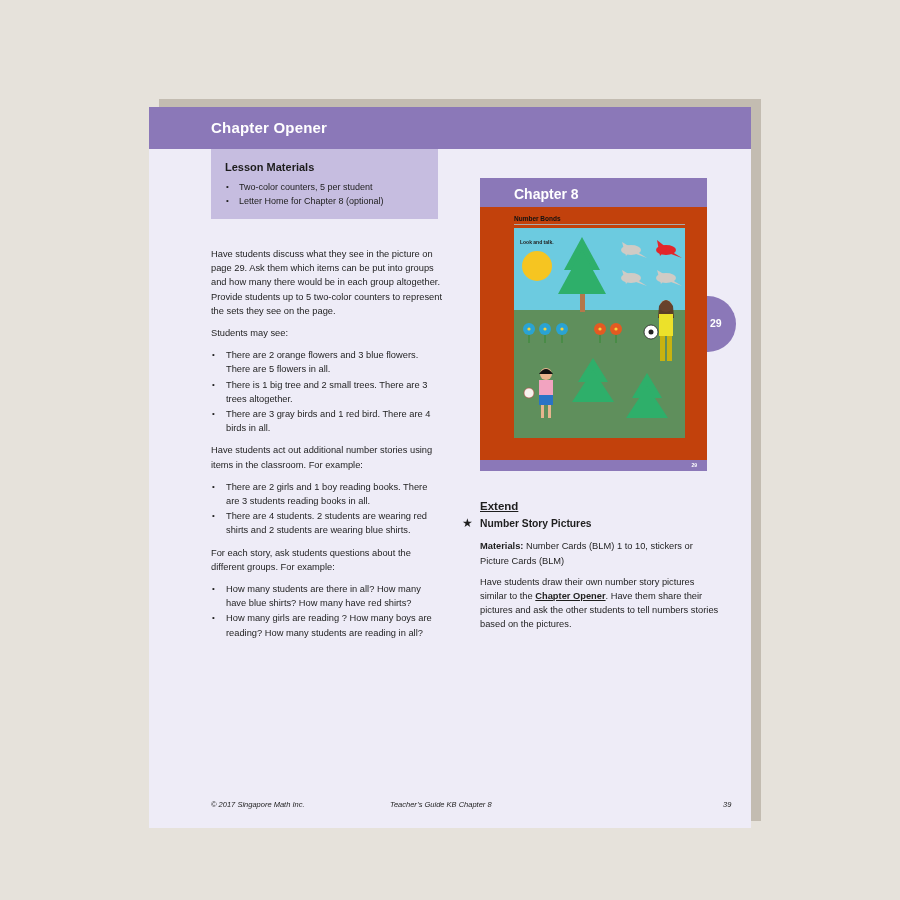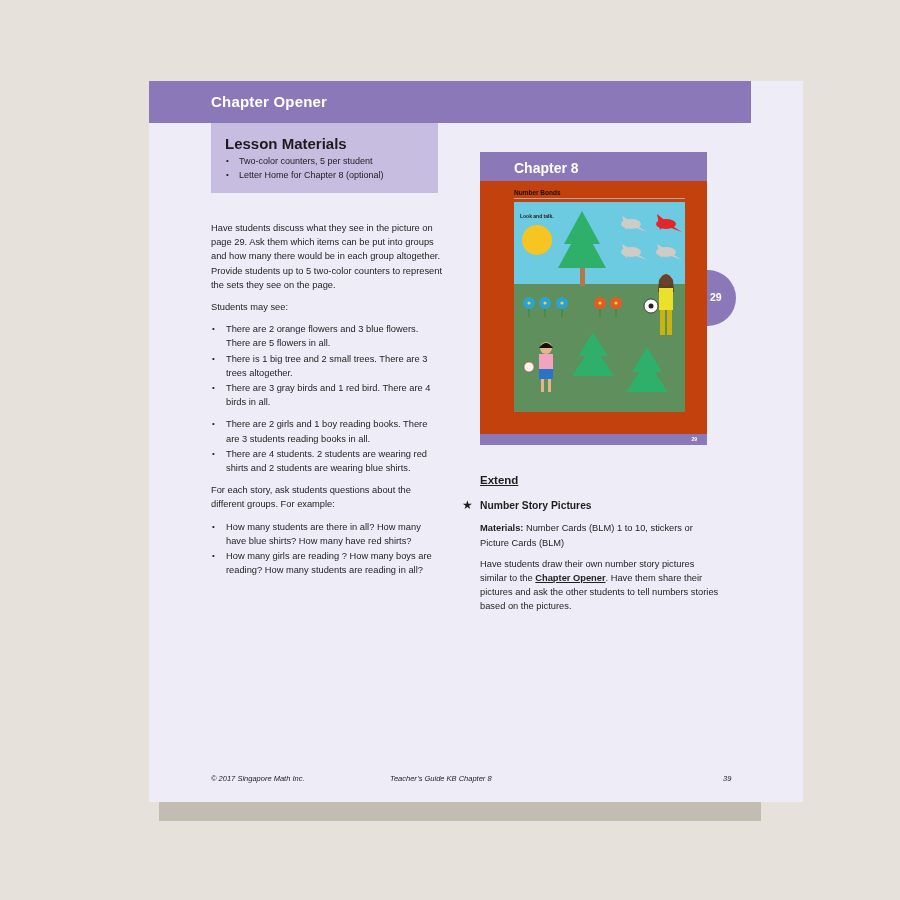--- a/index.html
+++ b/index.html
@@ -1,40 +1,40 @@
 <!DOCTYPE html>
 <html><head>
 <meta charset="utf-8">
 <style>
   * { box-sizing: border-box; margin: 0; padding: 0; }
   html, body { width: 900px; height: 900px; }
   body { background: #e6e2db; position: relative; overflow: hidden; font-family: "Liberation Sans", "DejaVu Sans", sans-serif; color: #222; }
   .shadow { position: absolute; left: 159px; top: 99px; width: 602px; height: 722px; background: #c3bcb1; }
-  .page { position: absolute; left: 149px; top: 81px; width: 654px; height: 721px; background: #eeecf7; }
+  .page { position: absolute; left: 149px; top: 107px; width: 602px; height: 721px; background: #eeecf7; }
   .top-bar { position: absolute; left: 0; top: 0; width: 602px; height: 42px; background: #8b78b8; }
   .top-bar .title { position: absolute; left: 62px; top: 12px; font-size: 15px; font-weight: bold; color: #fff; letter-spacing: 0.2px; }
   .materials { position: absolute; left: 62px; top: 42px; width: 227px; height: 70px; background: #c6bde0; padding: 12px 14px; }
-  .materials h3 { font-size: 15px; font-weight: bold; color: #1c1c1c; margin-bottom: 2px; }
+  .materials h3 { font-size: 11px; font-weight: bold; color: #1c1c1c; margin-bottom: 7px; }
   .materials ul { list-style: none; }
   .materials li { font-size: 9px; line-height: 14px; padding-left: 14px; position: relative; }
   .materials li::before { content: "\2022"; position: absolute; left: 1px; top: 0; font-size: 8px; }
   .left-col { position: absolute; left: 62px; top: 140px; width: 232px; font-size: 9.3px; line-height: 14.2px; color: #1e1e1e; }
   .left-col p { margin-bottom: 8px; }
   .left-col ul { list-style: none; margin-bottom: 8px; }
   .left-col li { padding-left: 15px; position: relative; margin-bottom: 1px; }
   .left-col li::before { content: "\2022"; position: absolute; left: 1px; top: 0; font-size: 8px; }
   .ch-card { position: absolute; left: 331px; top: 71px; width: 227px; height: 293px; background: #c2410c; }
   .ch-card .hdr { height: 29px; background: #8b78b8; color: #fff; font-weight: bold; font-size: 14px; padding: 8px 0 0 34px; }
   .ch-card .sub { position: absolute; left: 34px; top: 37px; font-size: 6.5px; font-weight: bold; color: #111; width: 171px; border-bottom: 1px solid #aaa; padding-bottom: 2px; }
   .ch-card .ftr { position: absolute; left: 0; bottom: 0; width: 227px; height: 11px; background: #8b78b8; color: #fff; font-size: 5px; font-weight: bold; text-align: right; padding: 2px 10px 0 0; }
   .scene { position: absolute; left: 34px; top: 50px; width: 171px; height: 210px; overflow: hidden; }
   .scene svg { display: block; }
   .side-tab { position: absolute; left: 558px; top: 189px; width: 29px; height: 56px; background: #8b78b8; border-radius: 0 28px 28px 0; color: #fff; font-size: 10.5px; font-weight: bold; padding: 21px 0 0 3px; }
   .extend { position: absolute; left: 331px; top: 392px; width: 240px; font-size: 9.3px; line-height: 14.2px; color: #1e1e1e; }
-  .extend .ext-title { font-size: 11.5px; font-weight: bold; text-decoration: underline; display: inline-block; margin-bottom: 12px; }
+  .extend .ext-title { font-size: 11.5px; font-weight: bold; text-decoration: underline; display: inline-block; margin-bottom: 4px; }
   .extend .activity { font-size: 10.3px; font-weight: bold; margin-bottom: 8px; position: relative; }
   .extend .star { position: absolute; left: -18px; top: -1px; font-size: 12px; }
   .extend p { margin-bottom: 7px; }
   .extend .link { text-decoration: underline; font-weight: bold; }
   .footer { position: absolute; top: 693px; font-size: 7.5px; color: #222; font-style: italic; }
 </style>
 </head>
 <body>
 
 <div class="shadow"></div>
@@ -53,20 +53,21 @@
   </div>
 
   <div class="left-col">
     <p>Have students discuss what they see in the picture on page 29. Ask them which items can be put into groups and how many there would be in each group altogether. Provide students up to 5 two-color counters to represent the sets they see on the page.</p>
     <p>Students may see:</p>
     <ul>
       <li>There are 2 orange flowers and 3 blue flowers. There are 5 flowers in all.</li>
       <li>There is 1 big tree and 2 small trees. There are 3 trees altogether.</li>
       <li>There are 3 gray birds and 1 red bird. There are 4 birds in all.</li>
     </ul>
+    <p>Have students act out additional number stories using items in the classroom. For example:</p>
     <ul>
       <li>There are 2 girls and 1 boy reading books. There are 3 students reading books in all.</li>
       <li>There are 4 students. 2 students are wearing red shirts and 2 students are wearing blue shirts.</li>
     </ul>
     <p>For each story, ask students questions about the different groups. For example:</p>
     <ul>
       <li>How many students are there in all? How many have blue shirts? How many have red shirts?</li>
       <li>How many girls are reading ? How many boys are reading? How many students are reading in all?</li>
     </ul>
   </div>

